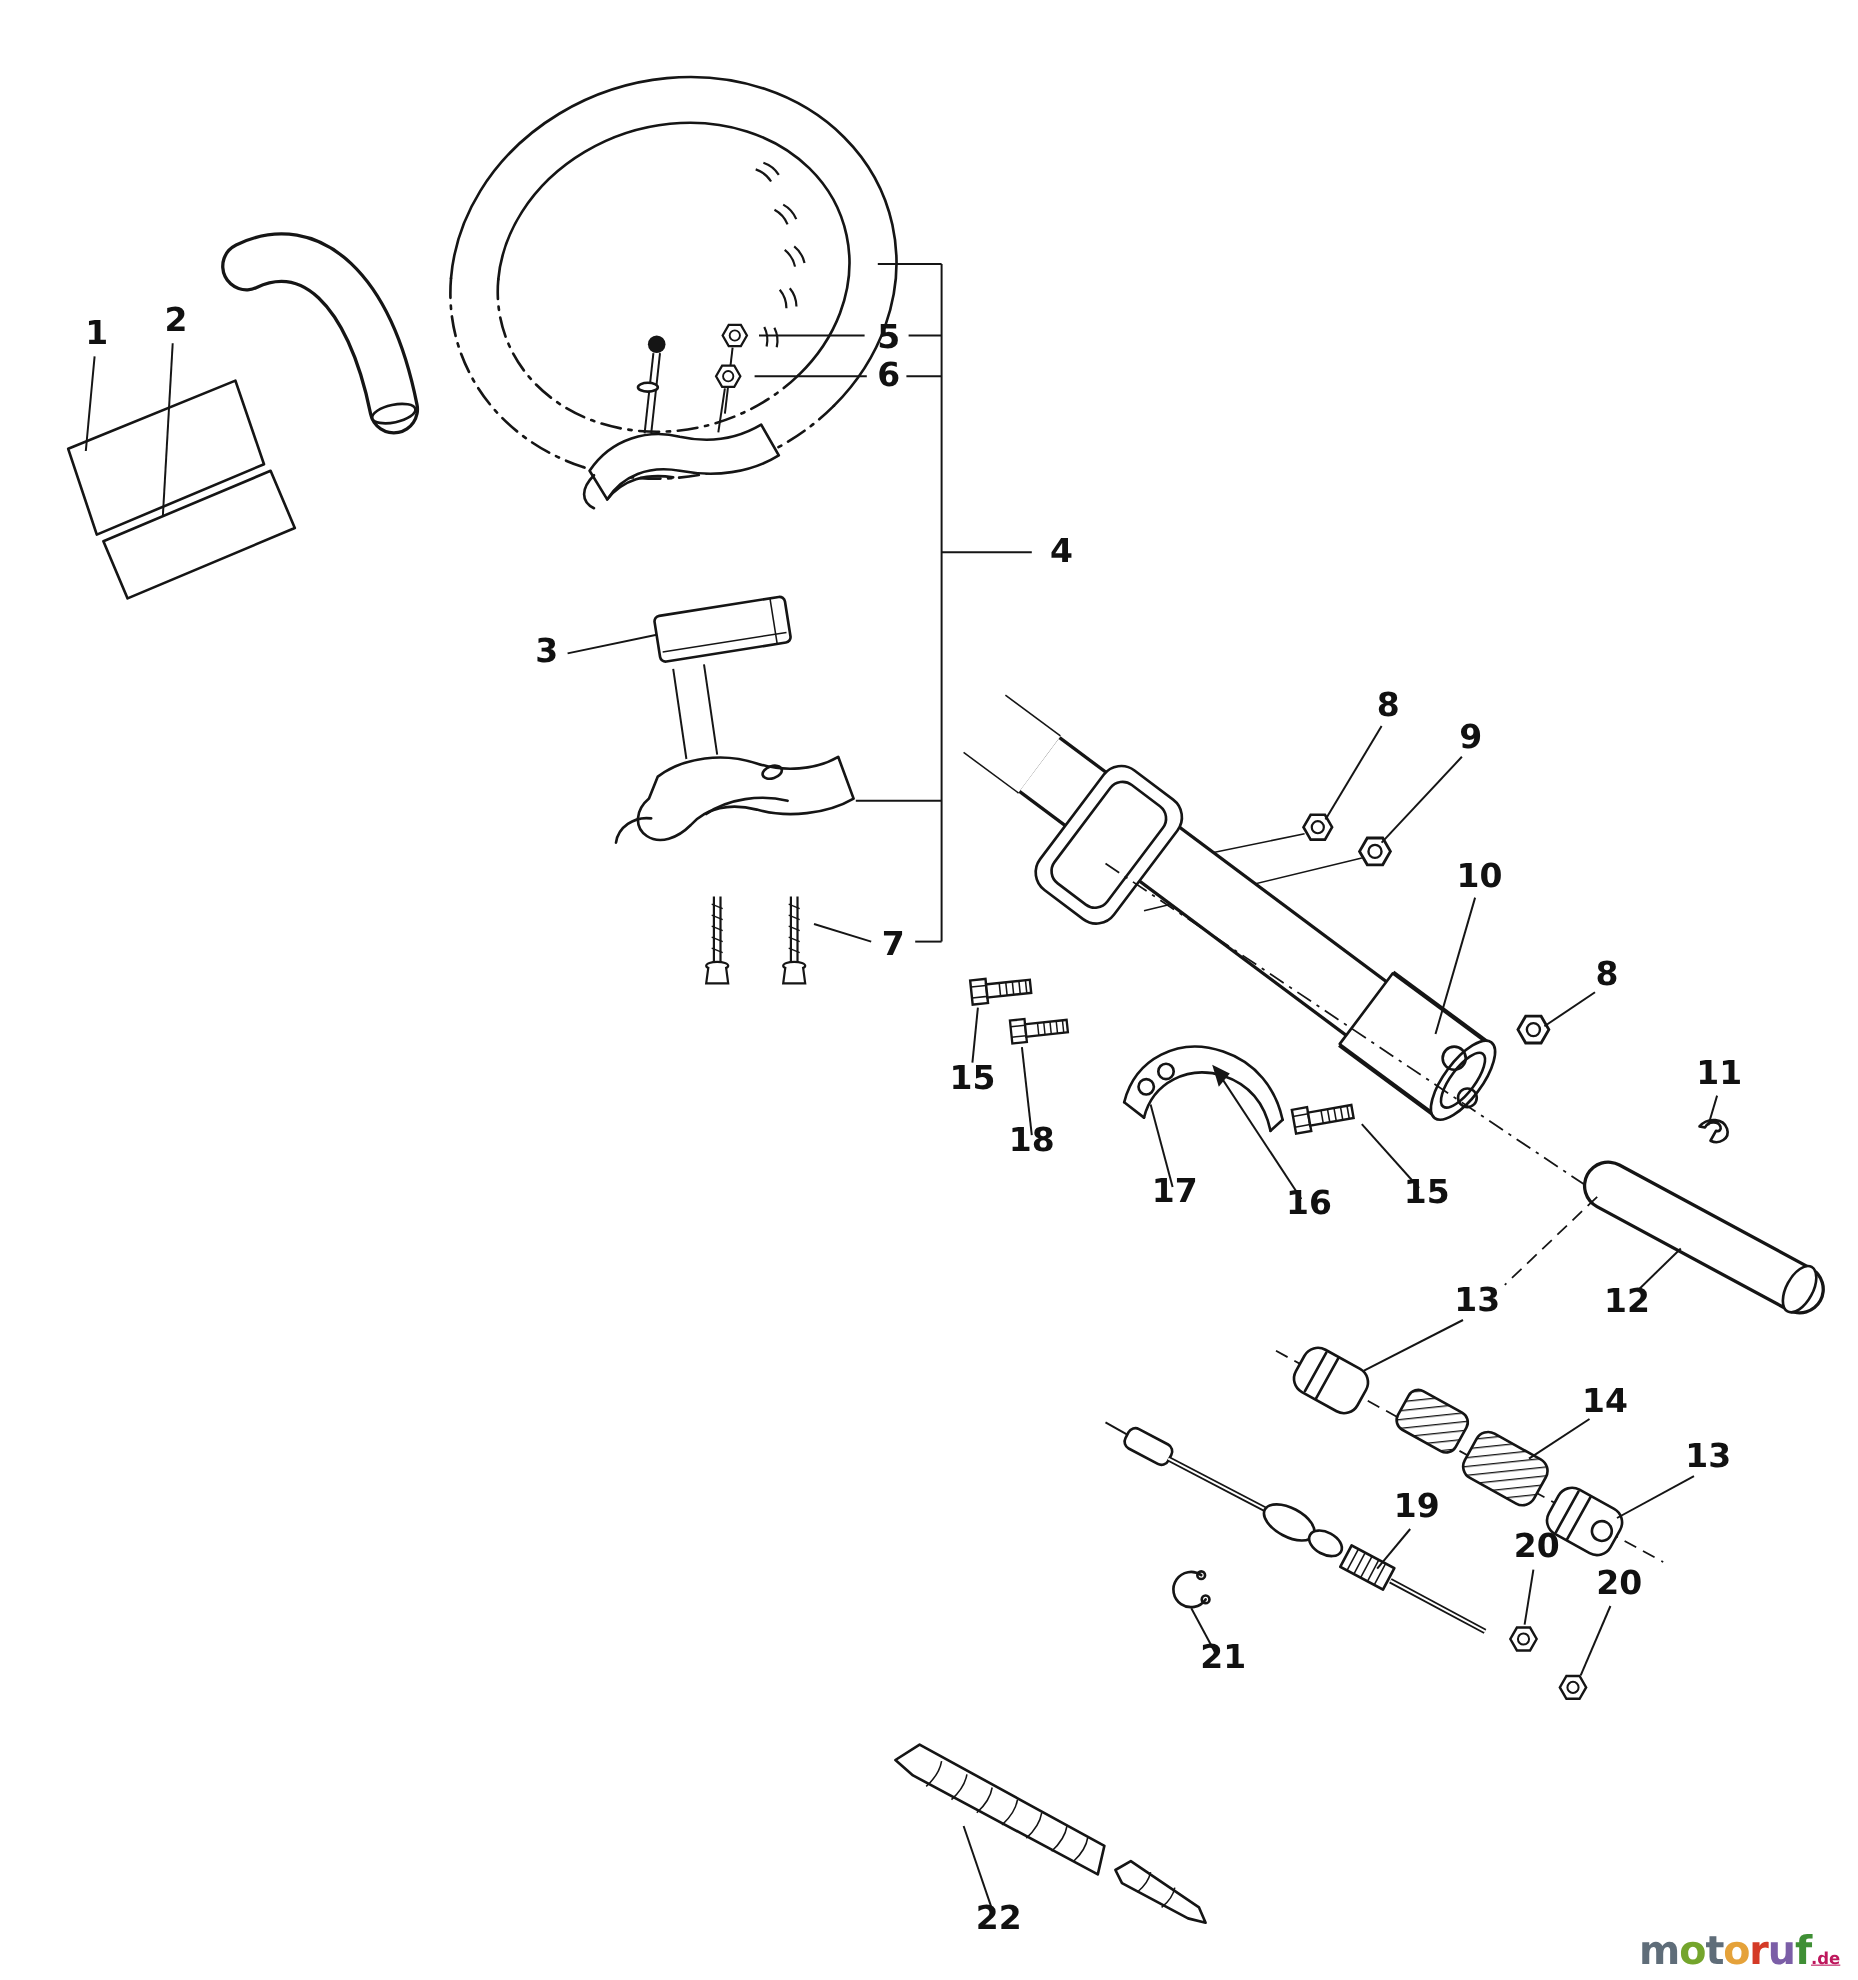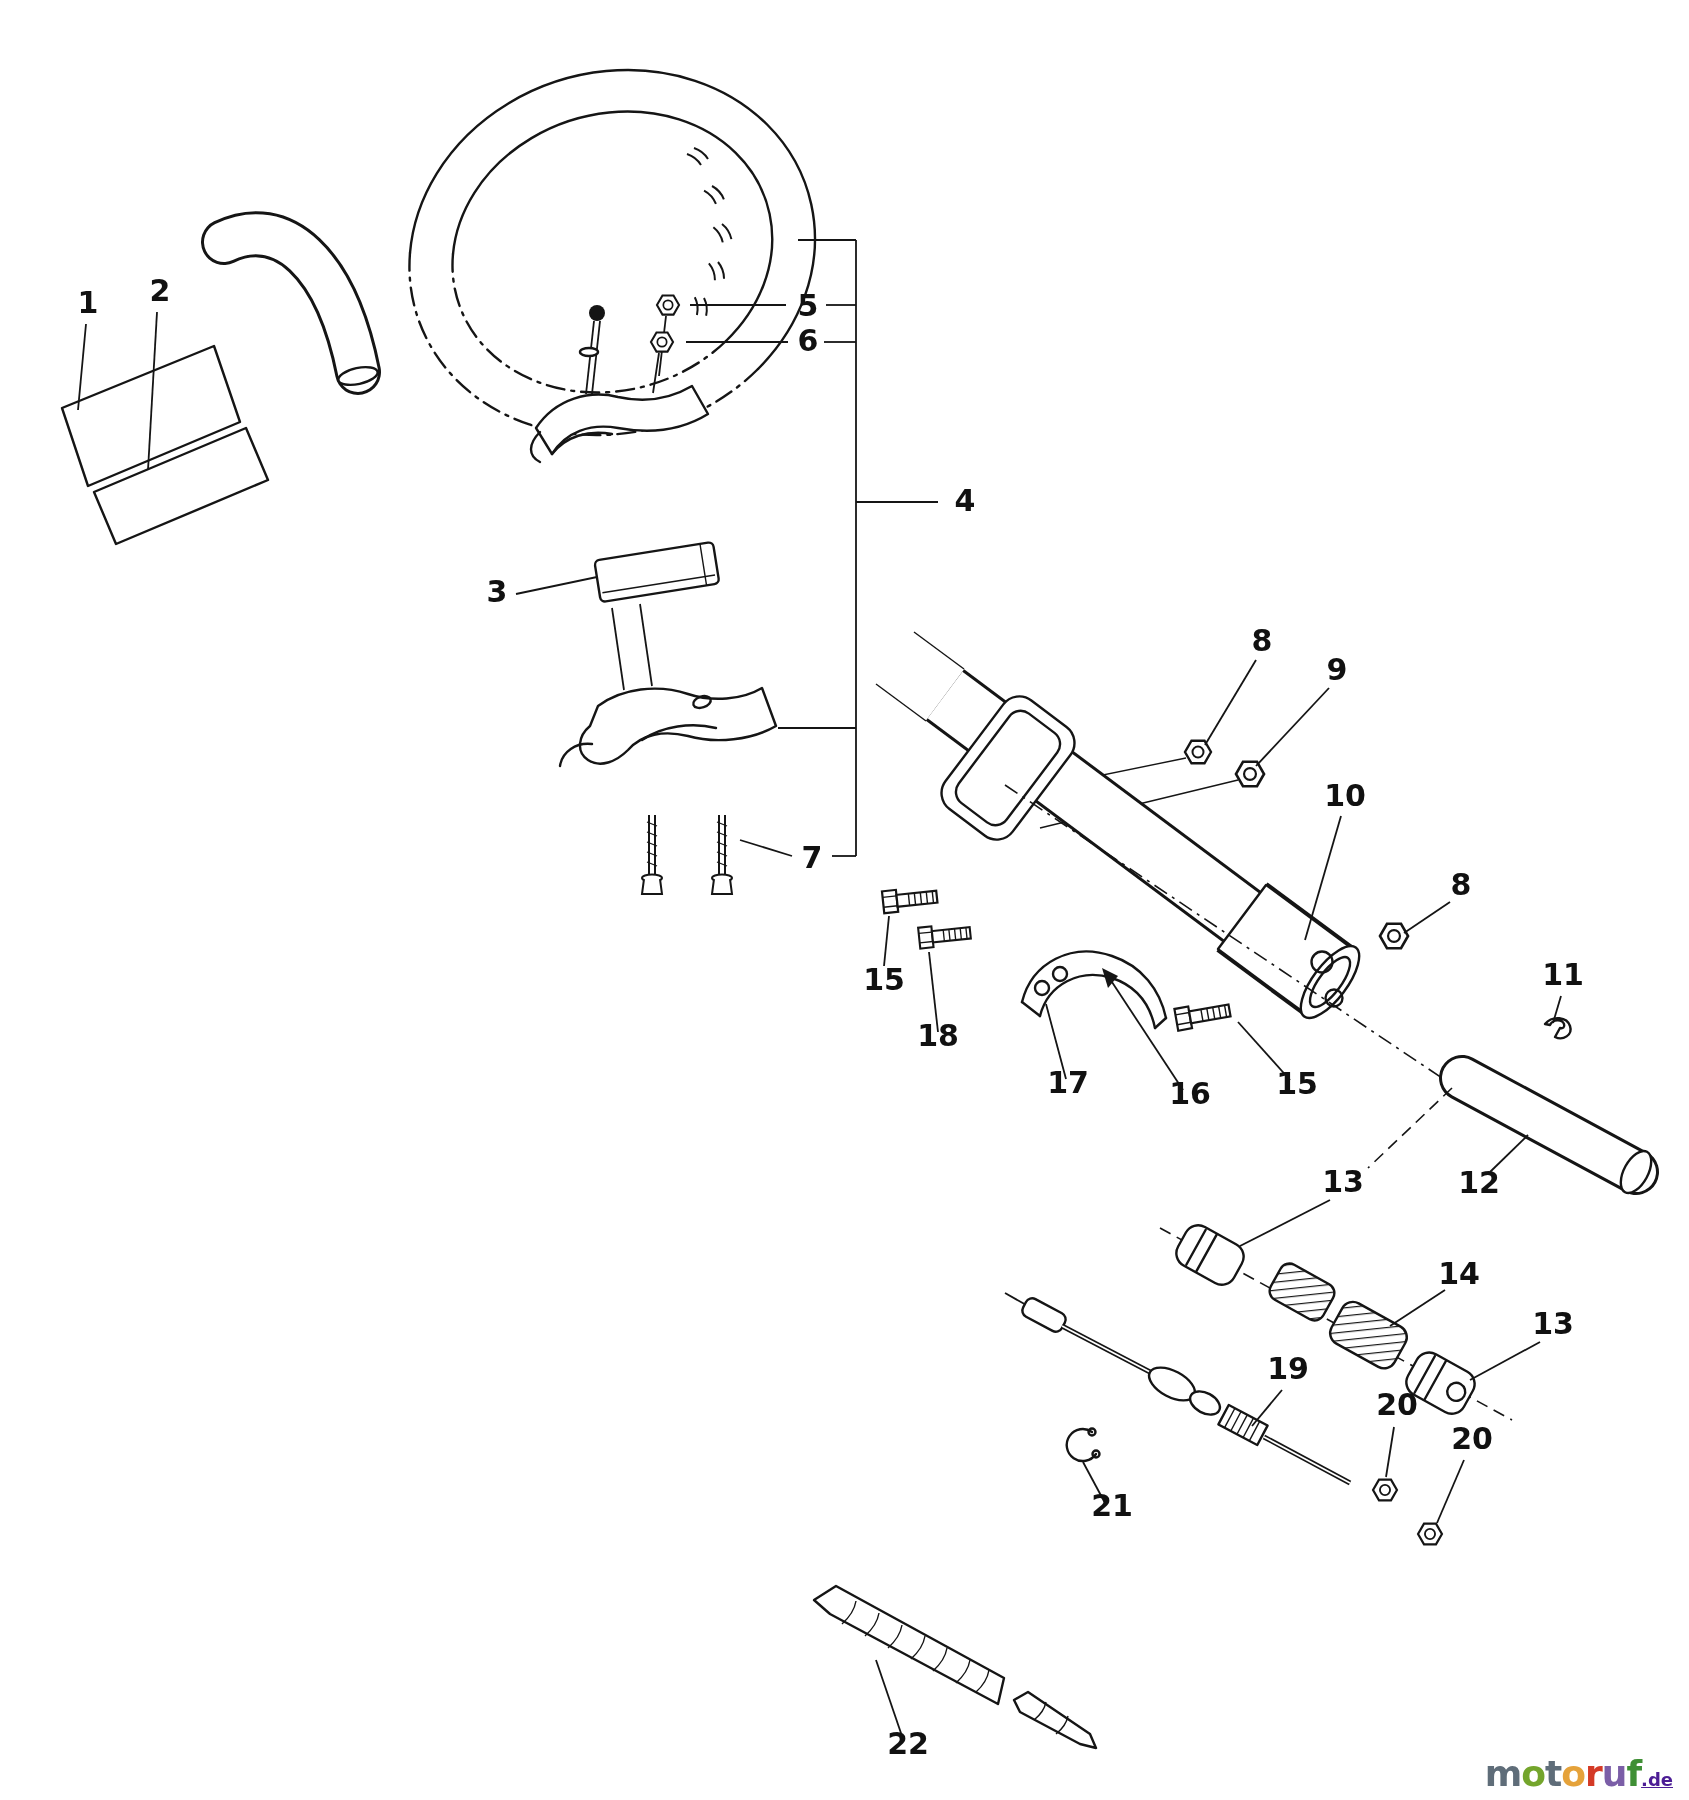--- a/index.html
+++ b/index.html
@@ -10,21 +10,21 @@
   .ol   { fill:none; stroke:#151515; stroke-width:2.4; stroke-linejoin:round; stroke-linecap:round; }
   .fw   { fill:#ffffff; stroke:#151515; stroke-width:2.4; stroke-linejoin:round; }
   .ld   { stroke:#151515; stroke-width:1.8; fill:none; }
   .thin { stroke:#151515; stroke-width:1.4; fill:none; }
   .dash { stroke:#151515; stroke-width:1.6; fill:none; stroke-dasharray:15 6 3 6; }
   .dash2{ stroke:#151515; stroke-width:1.6; fill:none; stroke-dasharray:12 7; }
   .tb   { stroke:#151515; fill:none; }
   .tw   { stroke:#ffffff; fill:none; }
   .callout { font-family:"DejaVu Sans", sans-serif; font-size:30px; font-weight:bold; fill:#111; text-anchor:middle; }
   .logo { position:absolute; right:16px; bottom:8px; font-weight:bold; font-size:36px; letter-spacing:-1px; line-height:1; white-space:nowrap; }
-  .logo-suffix { font-size:18px; color:#4c1d95; font-weight:bold; letter-spacing:0;text-decoration:underline; }
+  .logo-suffix { font-size:15px; color:#be185d; font-weight:bold; letter-spacing:0;text-decoration:underline; }
 </style>
 </head>
 <body>
 
 <div class="stage">
 <svg width="1689" height="1800" viewBox="0 0 1689 1800">
   <defs>
     <pattern id="hatch" patternUnits="userSpaceOnUse" width="8" height="8" patternTransform="rotate(55)">
       <rect width="8" height="8" fill="#ffffff"></rect>
       <line x1="0" y1="0" x2="0" y2="8" stroke="#151515" stroke-width="2.4"></line>

